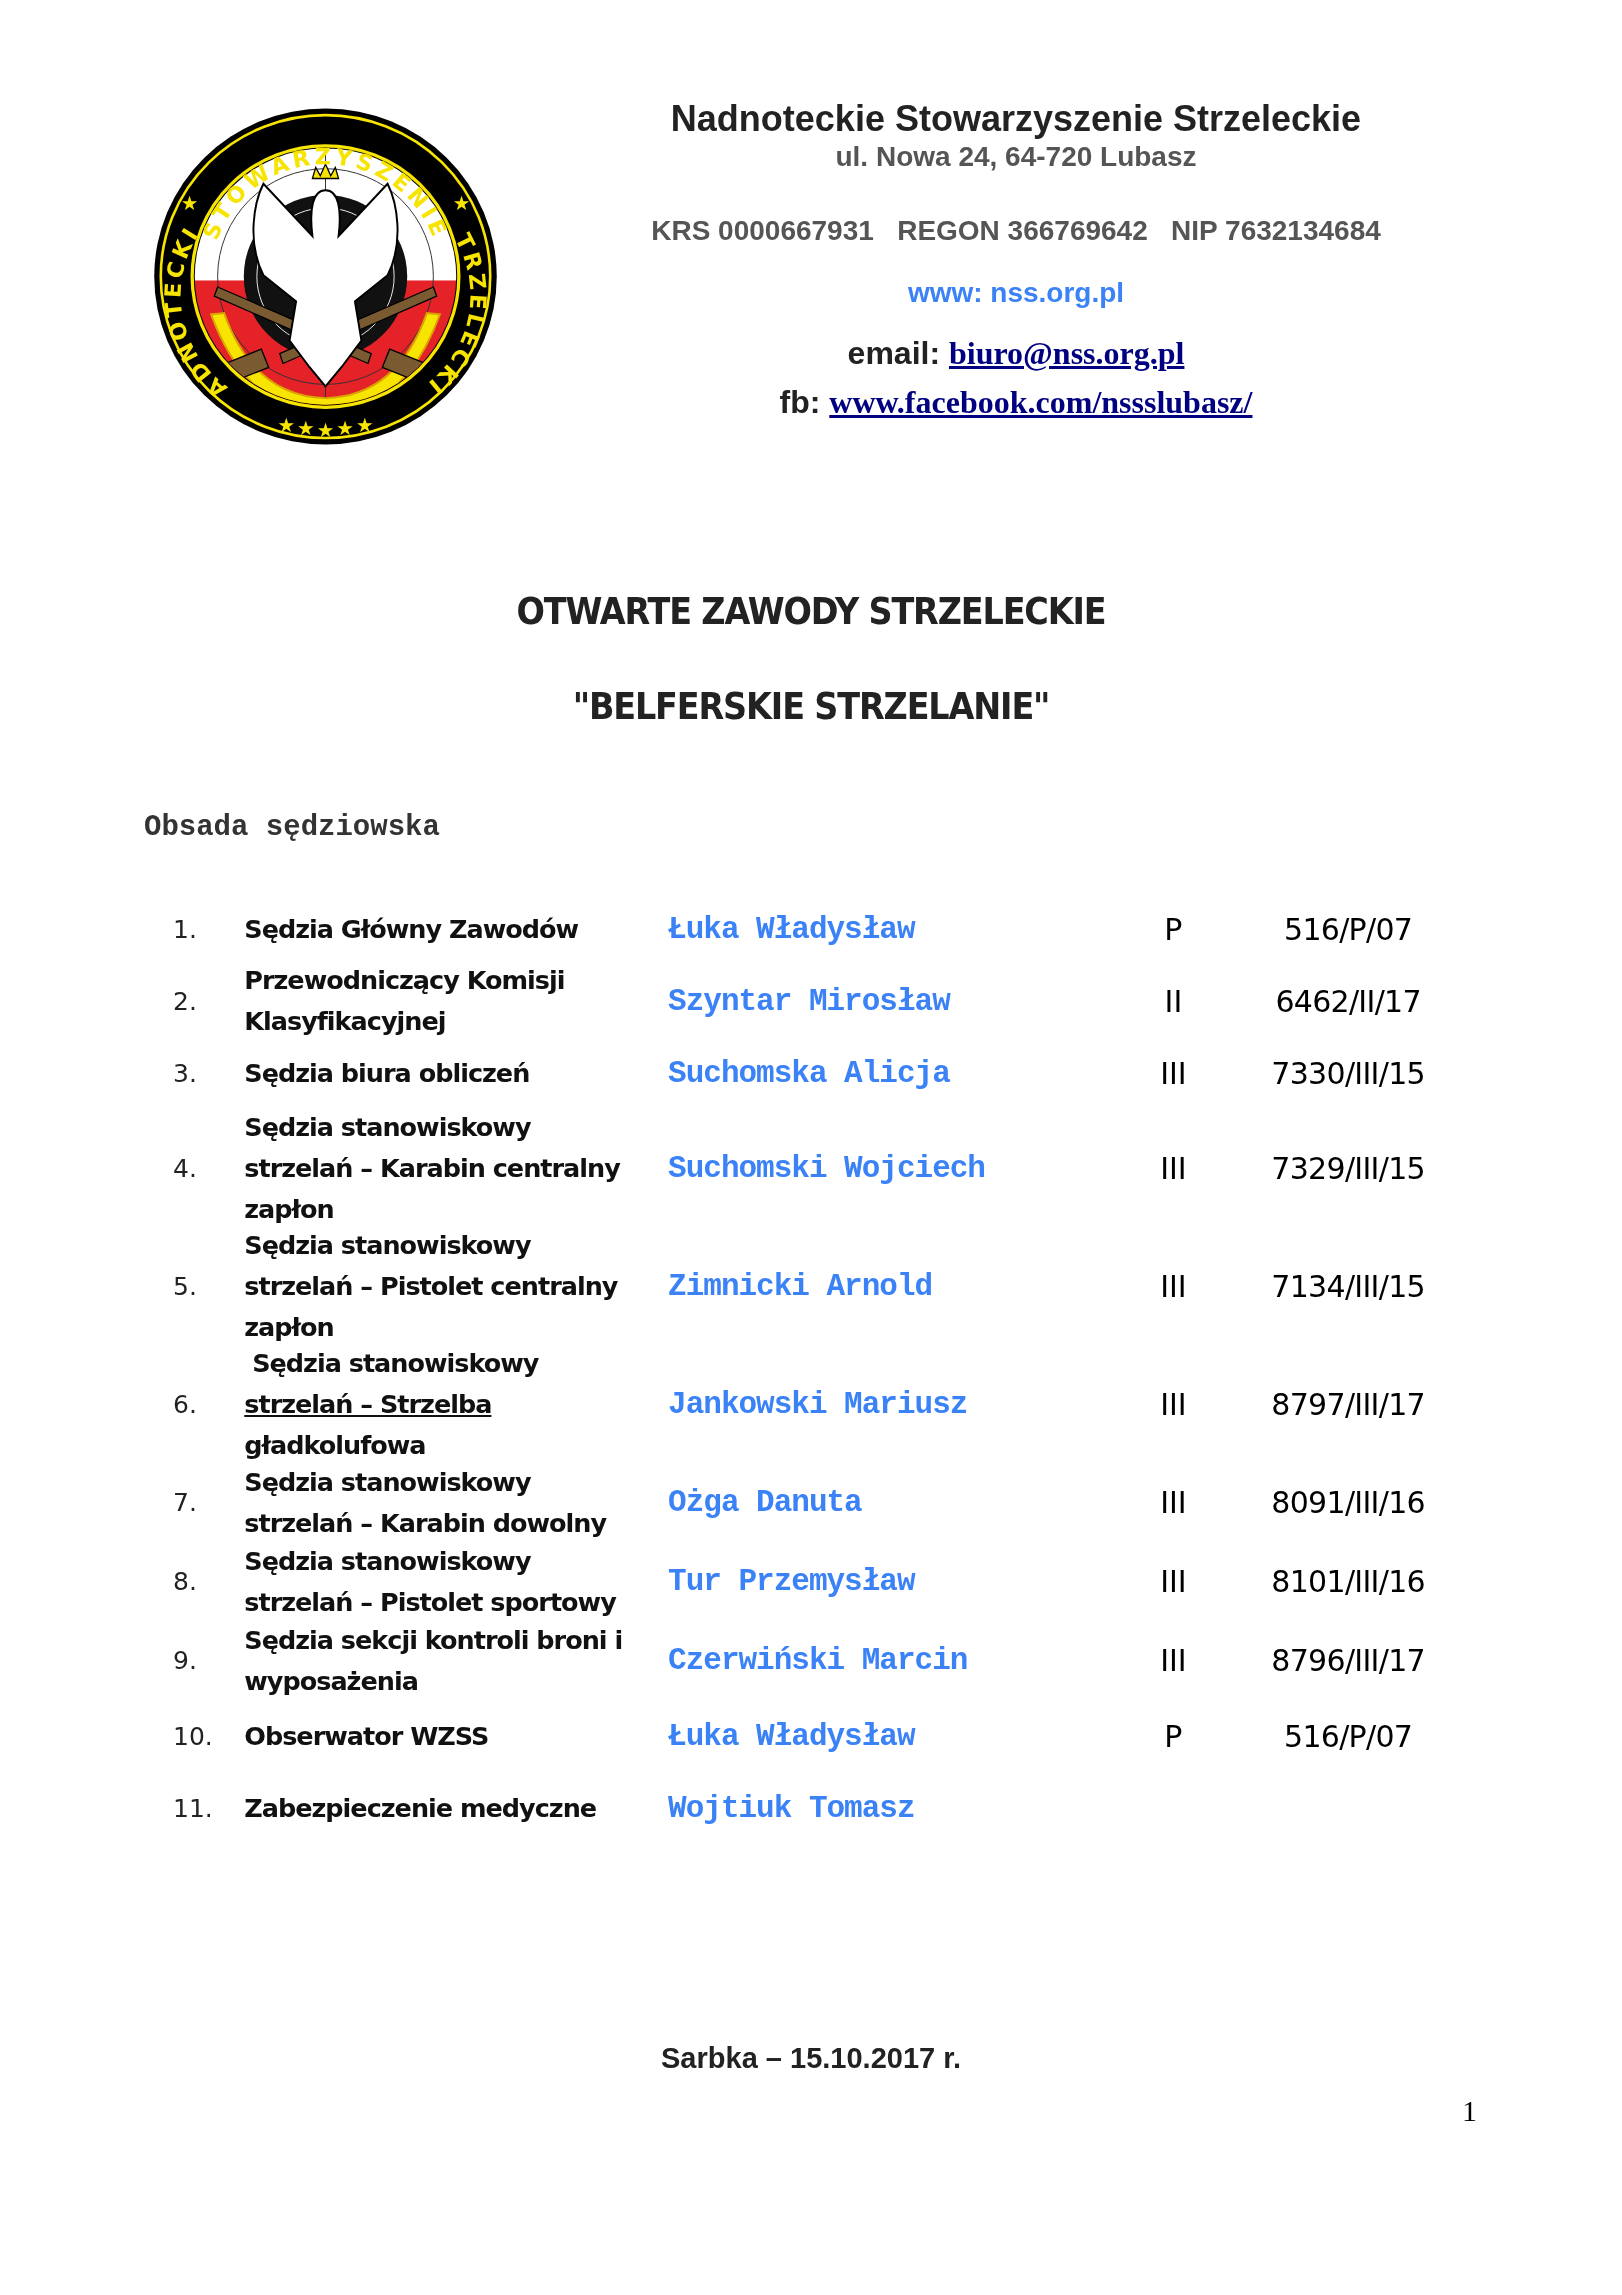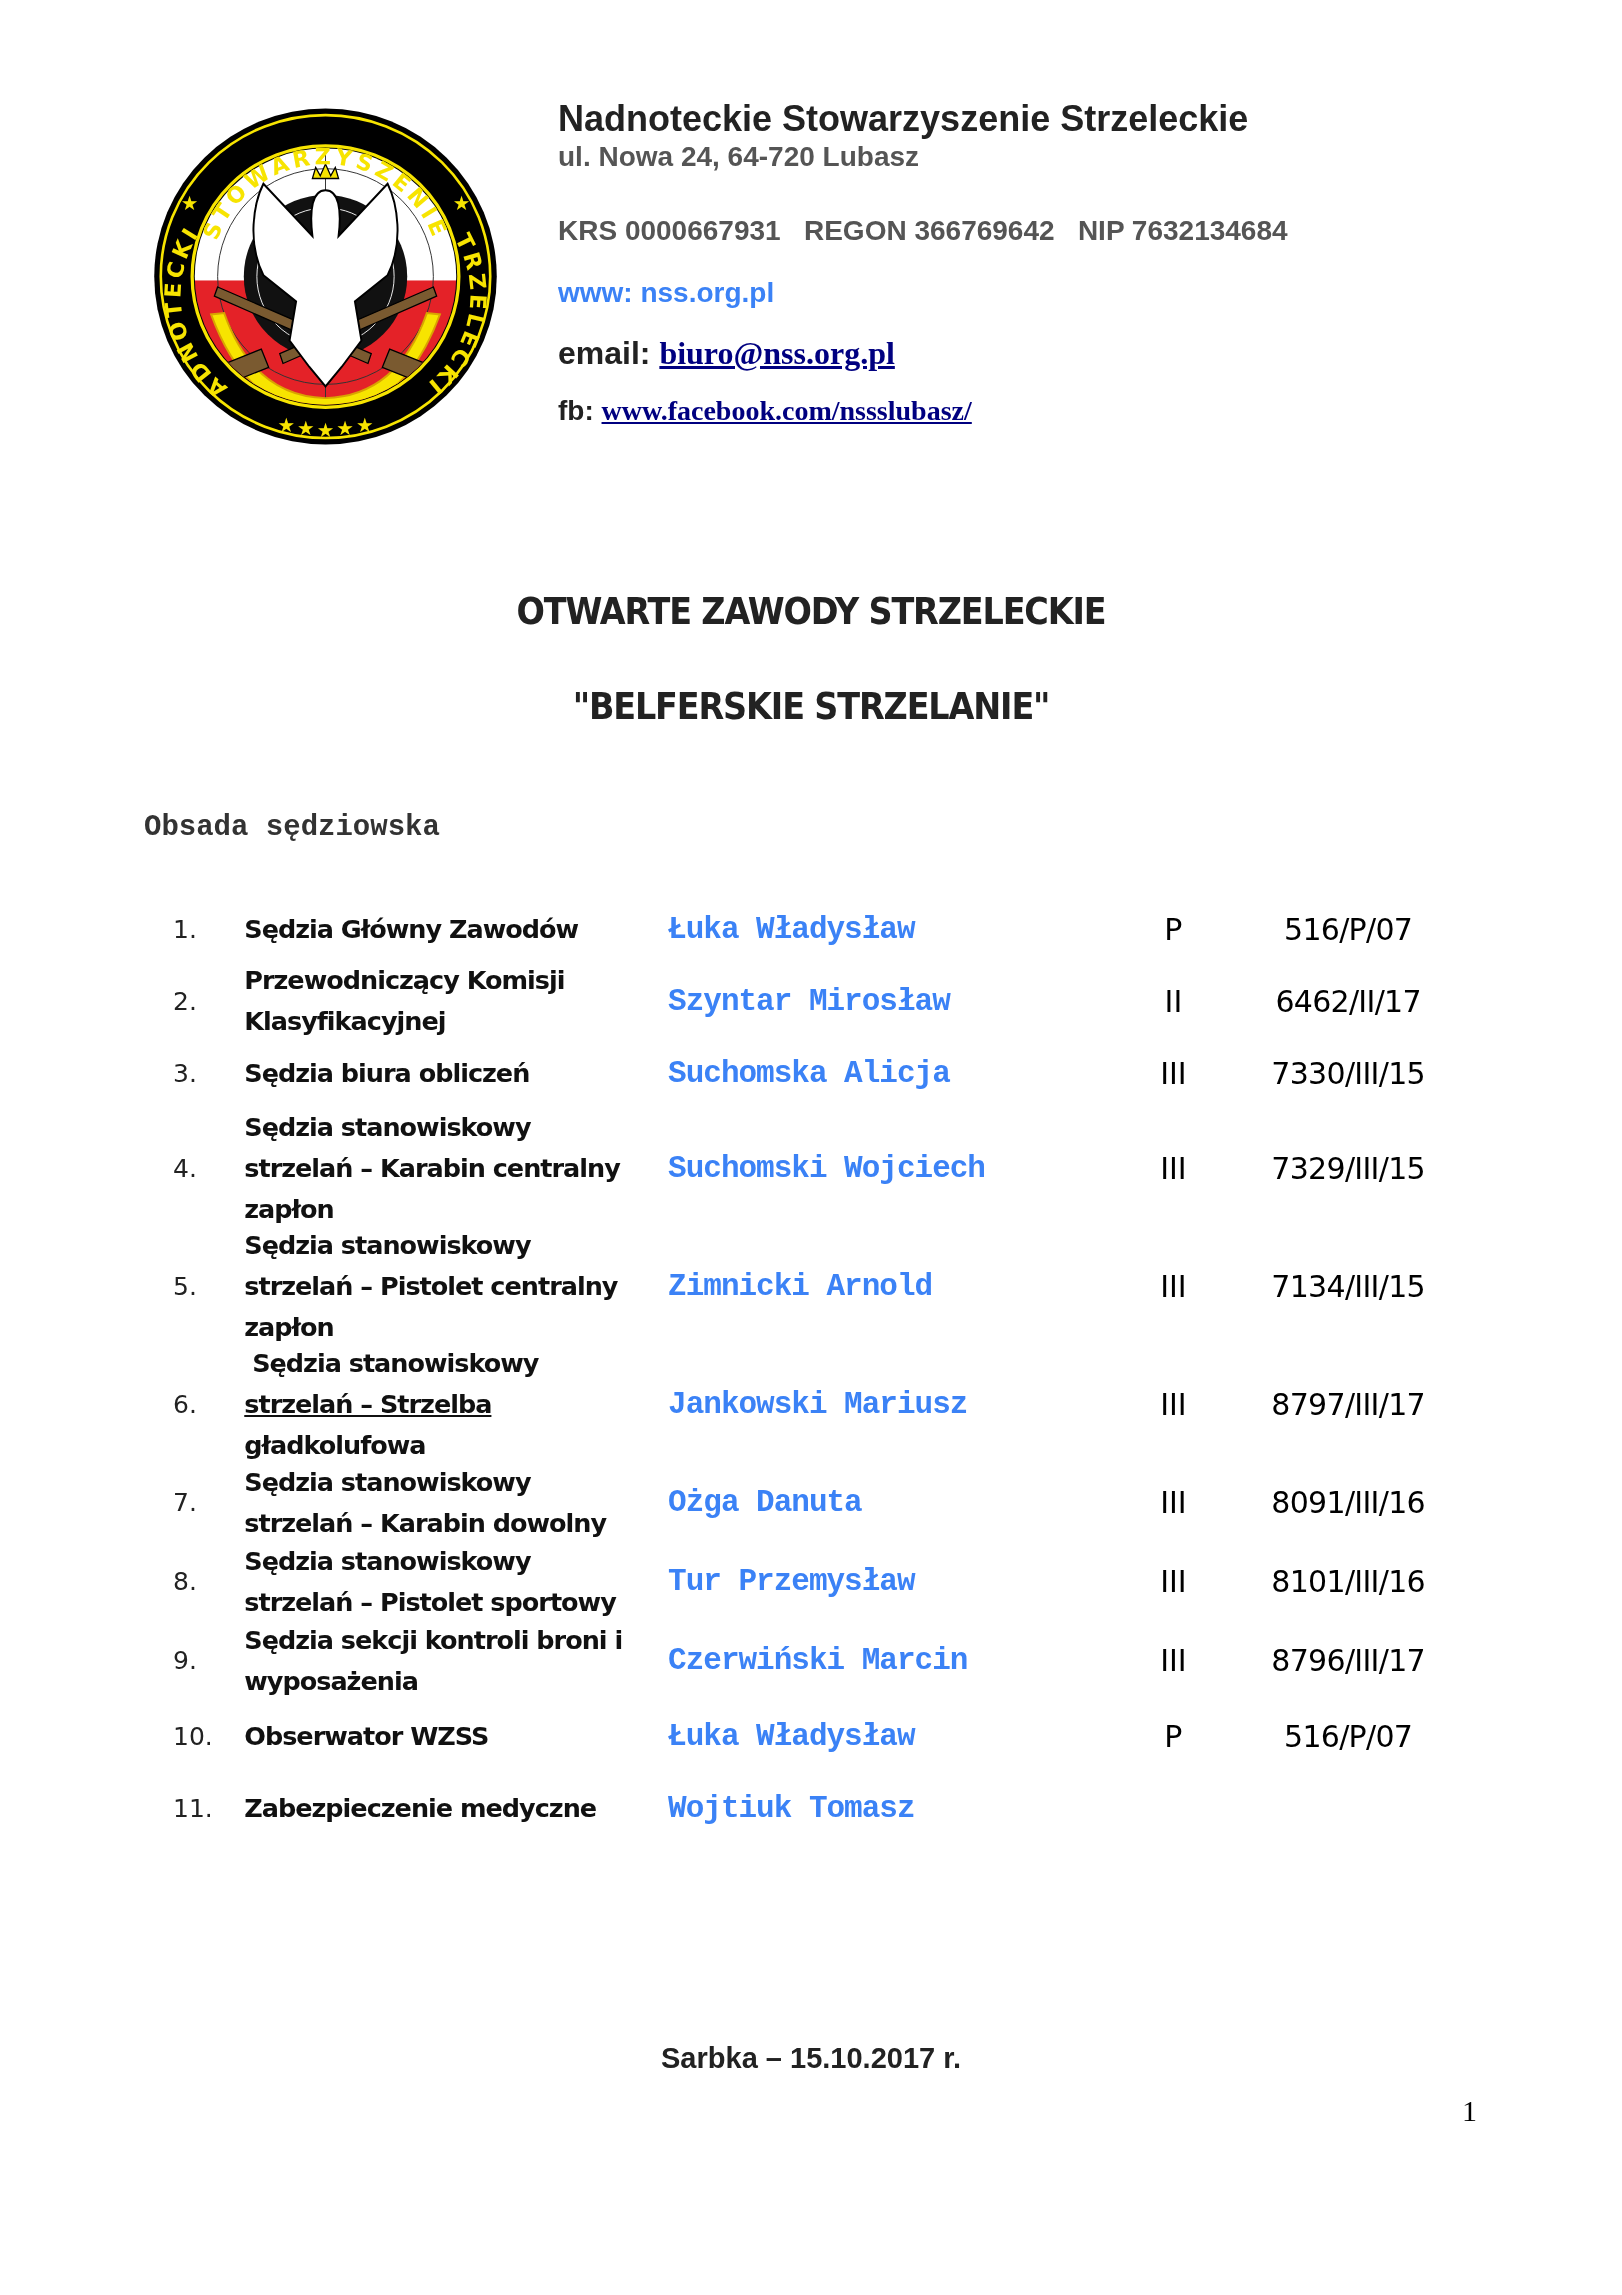--- a/index.html
+++ b/index.html
@@ -1,26 +1,26 @@
 <!DOCTYPE html>
 <html style="font-size:10.5px"><head>
   <meta charset="utf-8">
   <style>
     html, body { margin: 0; padding: 0; background: #ffffff; }
     body { width: 1622px; height: 2295px; position: relative; overflow: hidden; font-family: "Liberation Sans", sans-serif; color: #000; }
 
     
     .logo { position: absolute; left: 149px; top: 105px; width: 353px; height: 347px; }
-    .org-block { position: absolute; right: 148px; top: 98px; width: 916px; text-align: left; font-family: "Liberation Sans", sans-serif; font-weight: bold; }
+    .org-block { position: absolute; right: 148px; top: 98px; width: 916px; text-align: center; font-family: "Liberation Sans", sans-serif; font-weight: bold; }
     .org-name { font-size: 36px; color: #222; line-height: 42px; margin: 0; }
     .org-address { font-size: 28px; color: #555; line-height: 33px; margin: 0; }
     .org-ids { font-size: 28px; color: #555; margin-top: 41px; line-height: 33px; white-space: pre; }
     .org-www { font-size: 28px; color: #3b82f6; margin-top: 29.4px; line-height: 33px; }
     .org-email { font-size: 32px; color: #222; margin-top: 28px; line-height: 33px; }
-    .org-fb { font-size: 28px; color: #222; margin-top: 24px; line-height: 33px; }
+    .org-fb { font-size: 32px; color: #222; margin-top: 16px; line-height: 33px; }
     .link { font-family: "Liberation Serif", serif; color: #000080; text-decoration: underline; font-weight: bold; }
 
     
     .title { position: absolute; left: 0; width: 1622px; text-align: center; font-family: "DejaVu Sans", sans-serif; font-weight: bold; font-size: 38px; color: #222; letter-spacing: -1.3px; transform: scaleX(0.88); }
     .title-1 { top: 589px; }
     .title-2 { top: 684px; }
 
     .section-heading { position: absolute; left: 144px; top: 811px; font-family: Liberation Mono, monospace; font-weight: bold; font-size: 29px; color: #333; }
 
     

